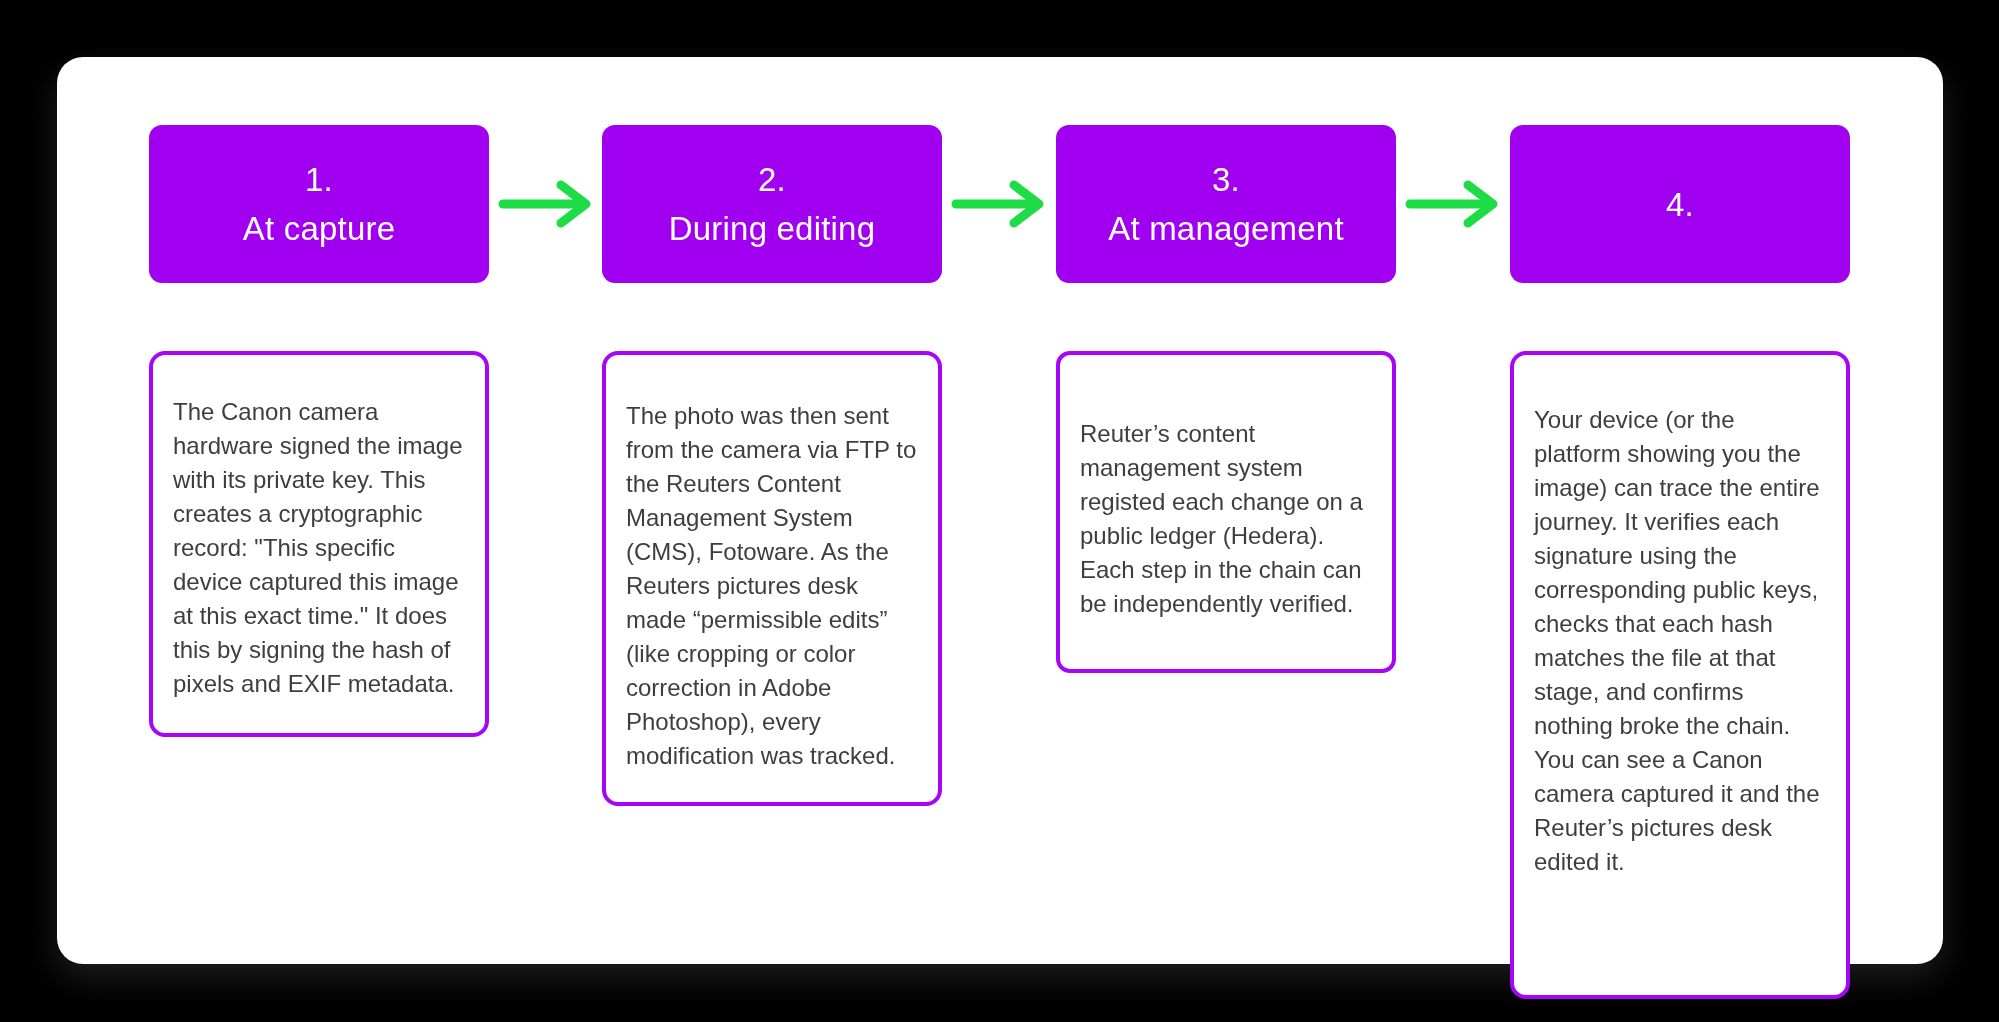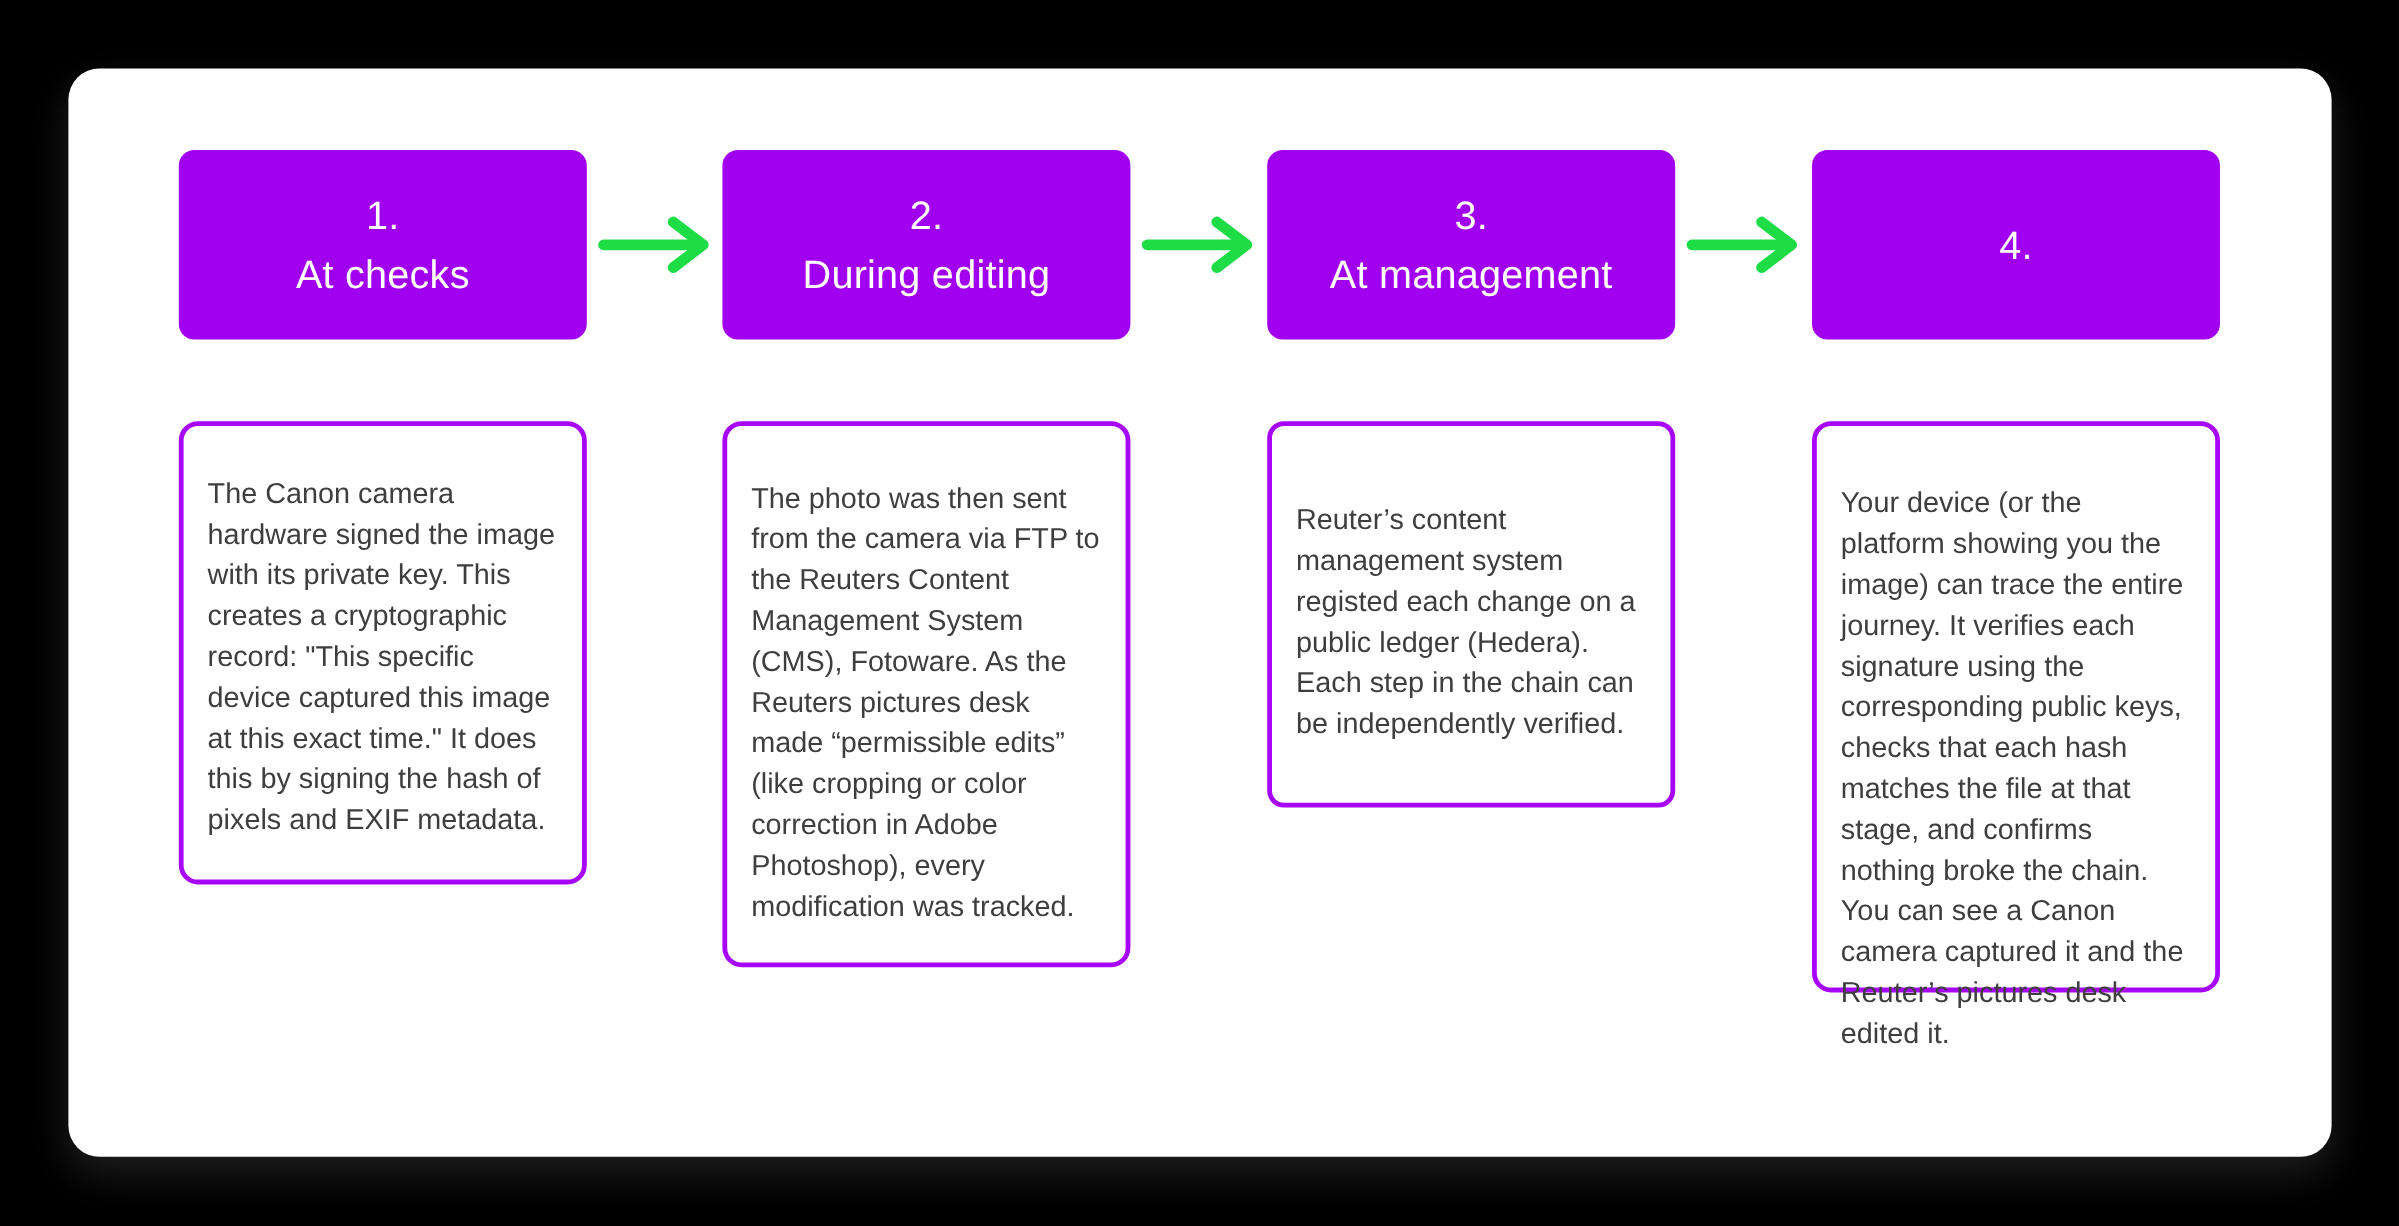--- a/index.html
+++ b/index.html
@@ -61,21 +61,21 @@
     top: 294px;
     width: 340px;
     box-sizing: border-box;
     background: var(--card, #ffffff);
     border: 4px solid var(--purple-border, #A705F7);
     border-radius: 16px;
   }
   .n1 { height: 386px; padding: 40px 2px 12px 20px; }
   .n2 { height: 455px; padding: 44px 2px 0 20px; }
   .n3 { height: 322px; padding: 62px 2px 0 20px; border-radius: 14px; }
-  .n4 { height: 476px; padding: 48px 2px 0 20px; }
+  .n4 { height: 648px; padding: 48px 2px 0 20px; }
   .note-text {
     margin: 0;
     white-space: pre;
     font-size: 24px;
     line-height: 34px;
     font-weight: 400;
     color: var(--text, #3E3E3E);
   }
   .arrow {
     position: absolute;
@@ -91,21 +91,21 @@
 </style>
 </head>
 <body>
 
 <div class="stage">
   <div class="card">
 
     <section class="col c1">
       <div class="head">
         <div>1.</div>
-        <div>At checks</div>
+        <div>At capture</div>
       </div>
       <div class="note n1">
         <p class="note-text">The Canon camera
 hardware signed the image
 with its private key. This
 creates a cryptographic
 record: "This specific
 device captured this image
 at this exact time." It does
 this by signing the hash of

